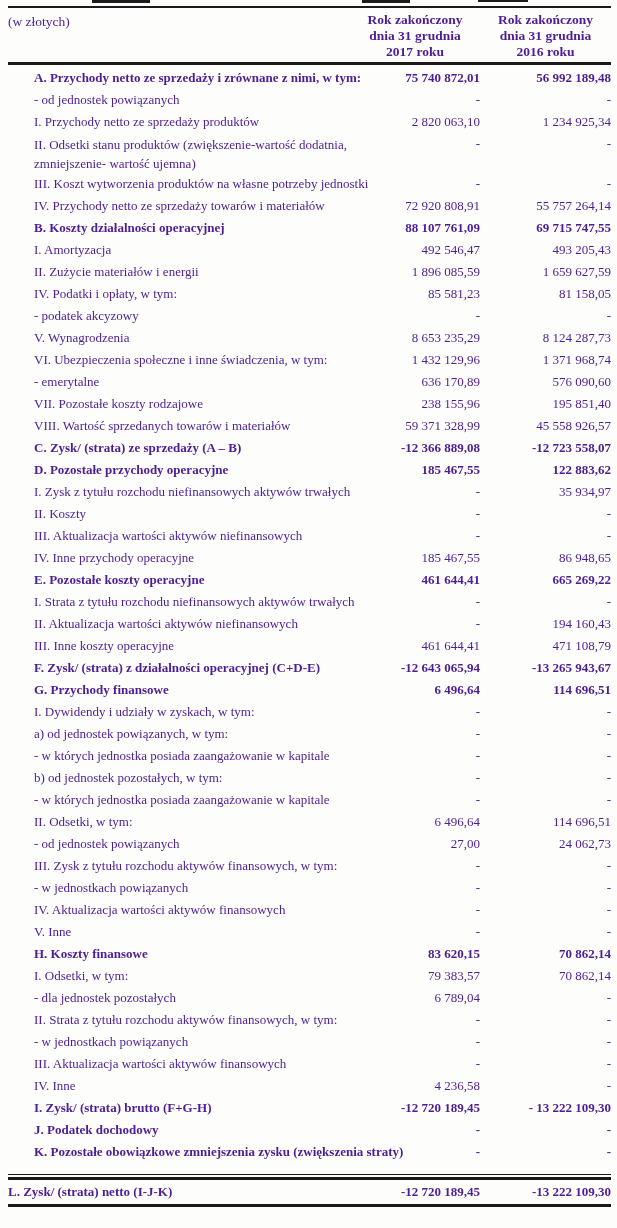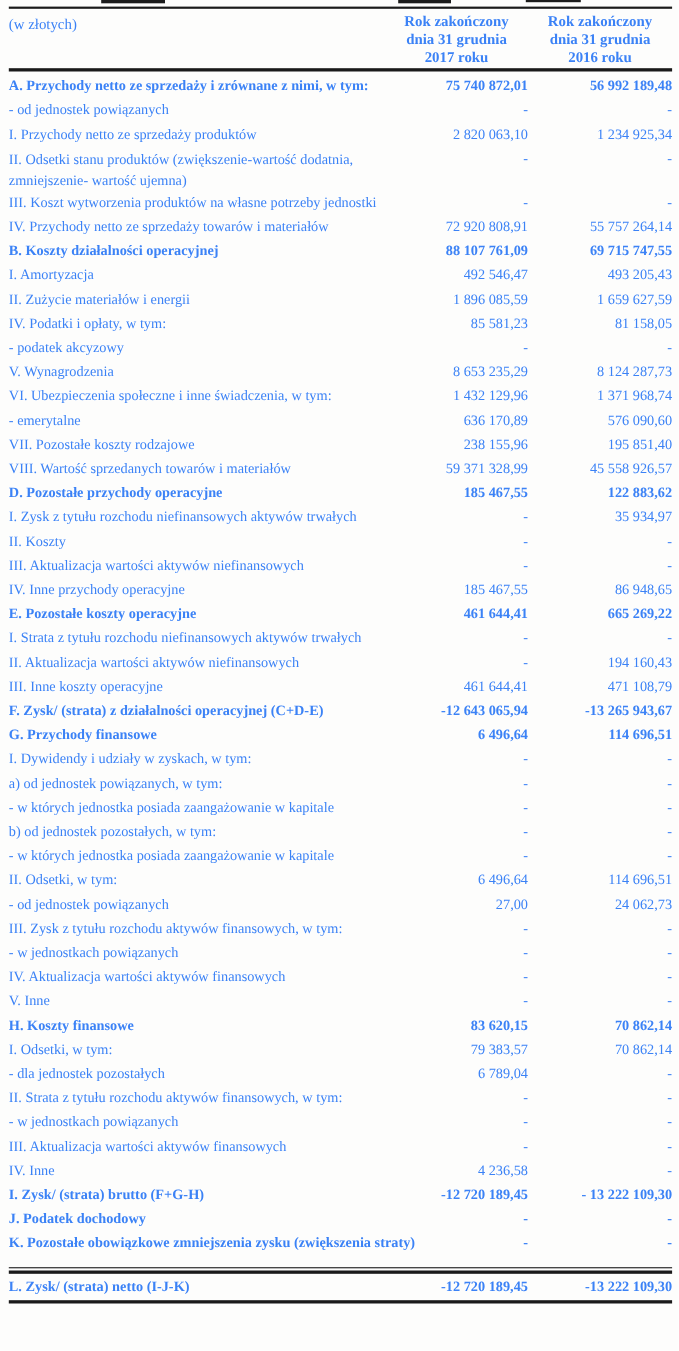--- a/index.html
+++ b/index.html
@@ -2,21 +2,21 @@
 <html><head>
 <meta charset="utf-8">
 <style>
   * { margin: 0; padding: 0; box-sizing: border-box; }
   html, body { background: #ffffff; }
   .page {
     position: relative;
     width: 617px;
     height: 1228px;
     background: #fdfdfc;
-    color: #3b82f6;
+    color: #4c1d95;
     font-family: "Liberation Serif", "DejaVu Serif", serif;
     font-size: 13px;
     padding: 0 6px 0 8px;
     overflow: hidden;
   }
   .artifact { position: absolute; background: #1c1c1c; }
   .artifact.a1 { left: 92px;  top: 0; width: 58px; height: 3px; }
   .artifact.a2 { left: 362px; top: 0; width: 48px; height: 3px; }
   .artifact.a3 { left: 478px; top: 0; width: 50px; height: 2px; }
   .rule { background: #1a1a1a; }
@@ -26,21 +26,21 @@
   .colhead {
     font-weight: bold;
     text-align: center;
     white-space: pre-line;
     line-height: 16px;
     font-size: 13.5px;
   }
   .col1 { width: 130px; }
   .col2 { width: 131px; }
   .header-rule { height: 3px; margin-top: 2px; }
-  #table-body { padding-top: 2px; }
+  #table-body { padding-top: 2px; margin-left: 26px; }
   .row { position: relative; min-height: 22px; line-height: 22px; }
   .row .label { white-space: pre-line; padding-right: 2px; }
   .row .v1 {
     position: absolute; top: 0; right: 131px; width: 130px;
     text-align: right; line-height: 22px;
   }
   .row .v2 {
     position: absolute; top: 0; right: 0; width: 131px;
     text-align: right; line-height: 22px;
   }
@@ -152,20 +152,25 @@
     <div class="label">VII. Pozostałe koszty rodzajowe</div>
     <div class="v1">238 155,96</div>
     <div class="v2">195 851,40</div>
   </div>
       <div class="row">
     <div class="label">VIII. Wartość sprzedanych towarów i materiałów</div>
     <div class="v1">59 371 328,99</div>
     <div class="v2">45 558 926,57</div>
   </div>
       <div class="row bold">
+    <div class="label">C. Zysk/ (strata) ze sprzedaży (A – B)</div>
+    <div class="v1">-12 366 889,08</div>
+    <div class="v2">-12 723 558,07</div>
+  </div>
+      <div class="row bold">
     <div class="label">D. Pozostałe przychody operacyjne</div>
     <div class="v1">185 467,55</div>
     <div class="v2">122 883,62</div>
   </div>
       <div class="row">
     <div class="label">I. Zysk z tytułu rozchodu niefinansowych aktywów trwałych</div>
     <div class="v1">-</div>
     <div class="v2">35 934,97</div>
   </div>
       <div class="row">

